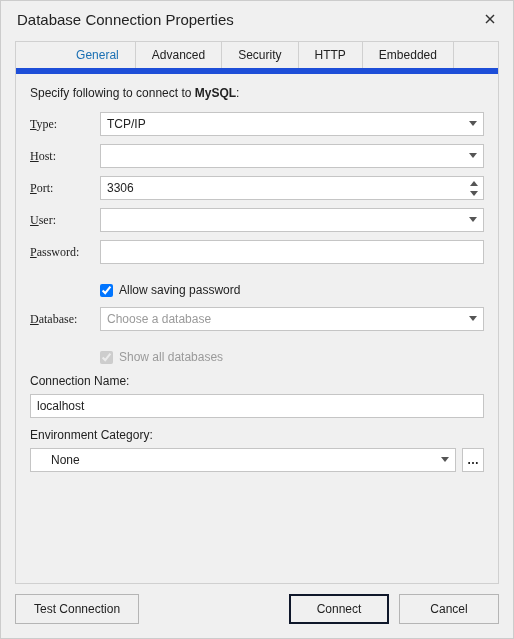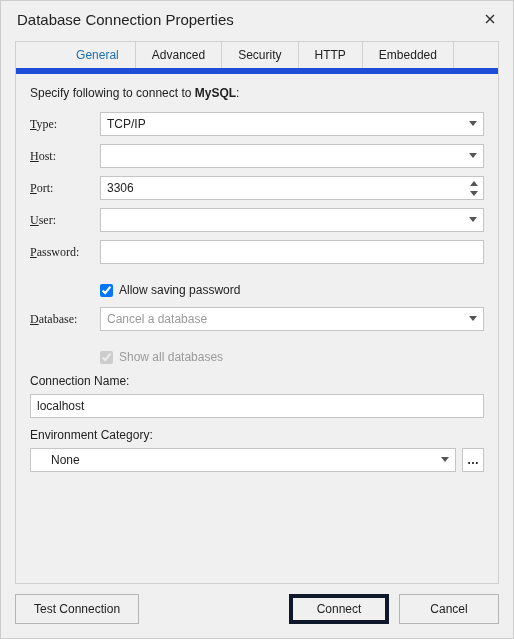--- a/index.html
+++ b/index.html
@@ -106,21 +106,21 @@
   height: 30px;
   border: 1px solid #b5b5b5;
   background: #f0f0f0;
   display: flex;
   align-items: center;
   justify-content: center;
   cursor: pointer;
   font-size: 12px;
   padding: 0 18px;
 }
-.btn.primary { border: 4px solid #0f172a; }
+.btn.primary { border: 2px solid #0f172a; }
 </style>
 </head>
 <body>
 
 <div class="dialog">
   <div class="titlebar">
     <div class="title">Database Connection Properties</div>
     <div class="close-x">
       <svg width="10" height="10" viewBox="0 0 10 10">
           <line x1="1" y1="1" x2="9" y2="9" stroke="#333" stroke-width="1.4"></line>
@@ -216,21 +216,21 @@
 
         <div class="check-row">
           <input type="checkbox" checked="" style="">
           <span><span class="ul">A</span><span>llow saving password</span></span>
         </div>
 
         <div class="form-row">
           <div class="label"><span class="ul">D</span><span>atabase:</span></div>
           <div class="field">
             <div class="combo">
-              <span class="placeholder">Cancel a database</span>
+              <span class="placeholder">Choose a database</span>
               <span class="caret">
                   <svg width="8" height="6">
                     <polygon points="0,0 8,0 4,5" fill="#555"></polygon>
                   </svg>
                 </span>
             </div>
           </div>
         </div>
 
         <div class="check-row disabled">

